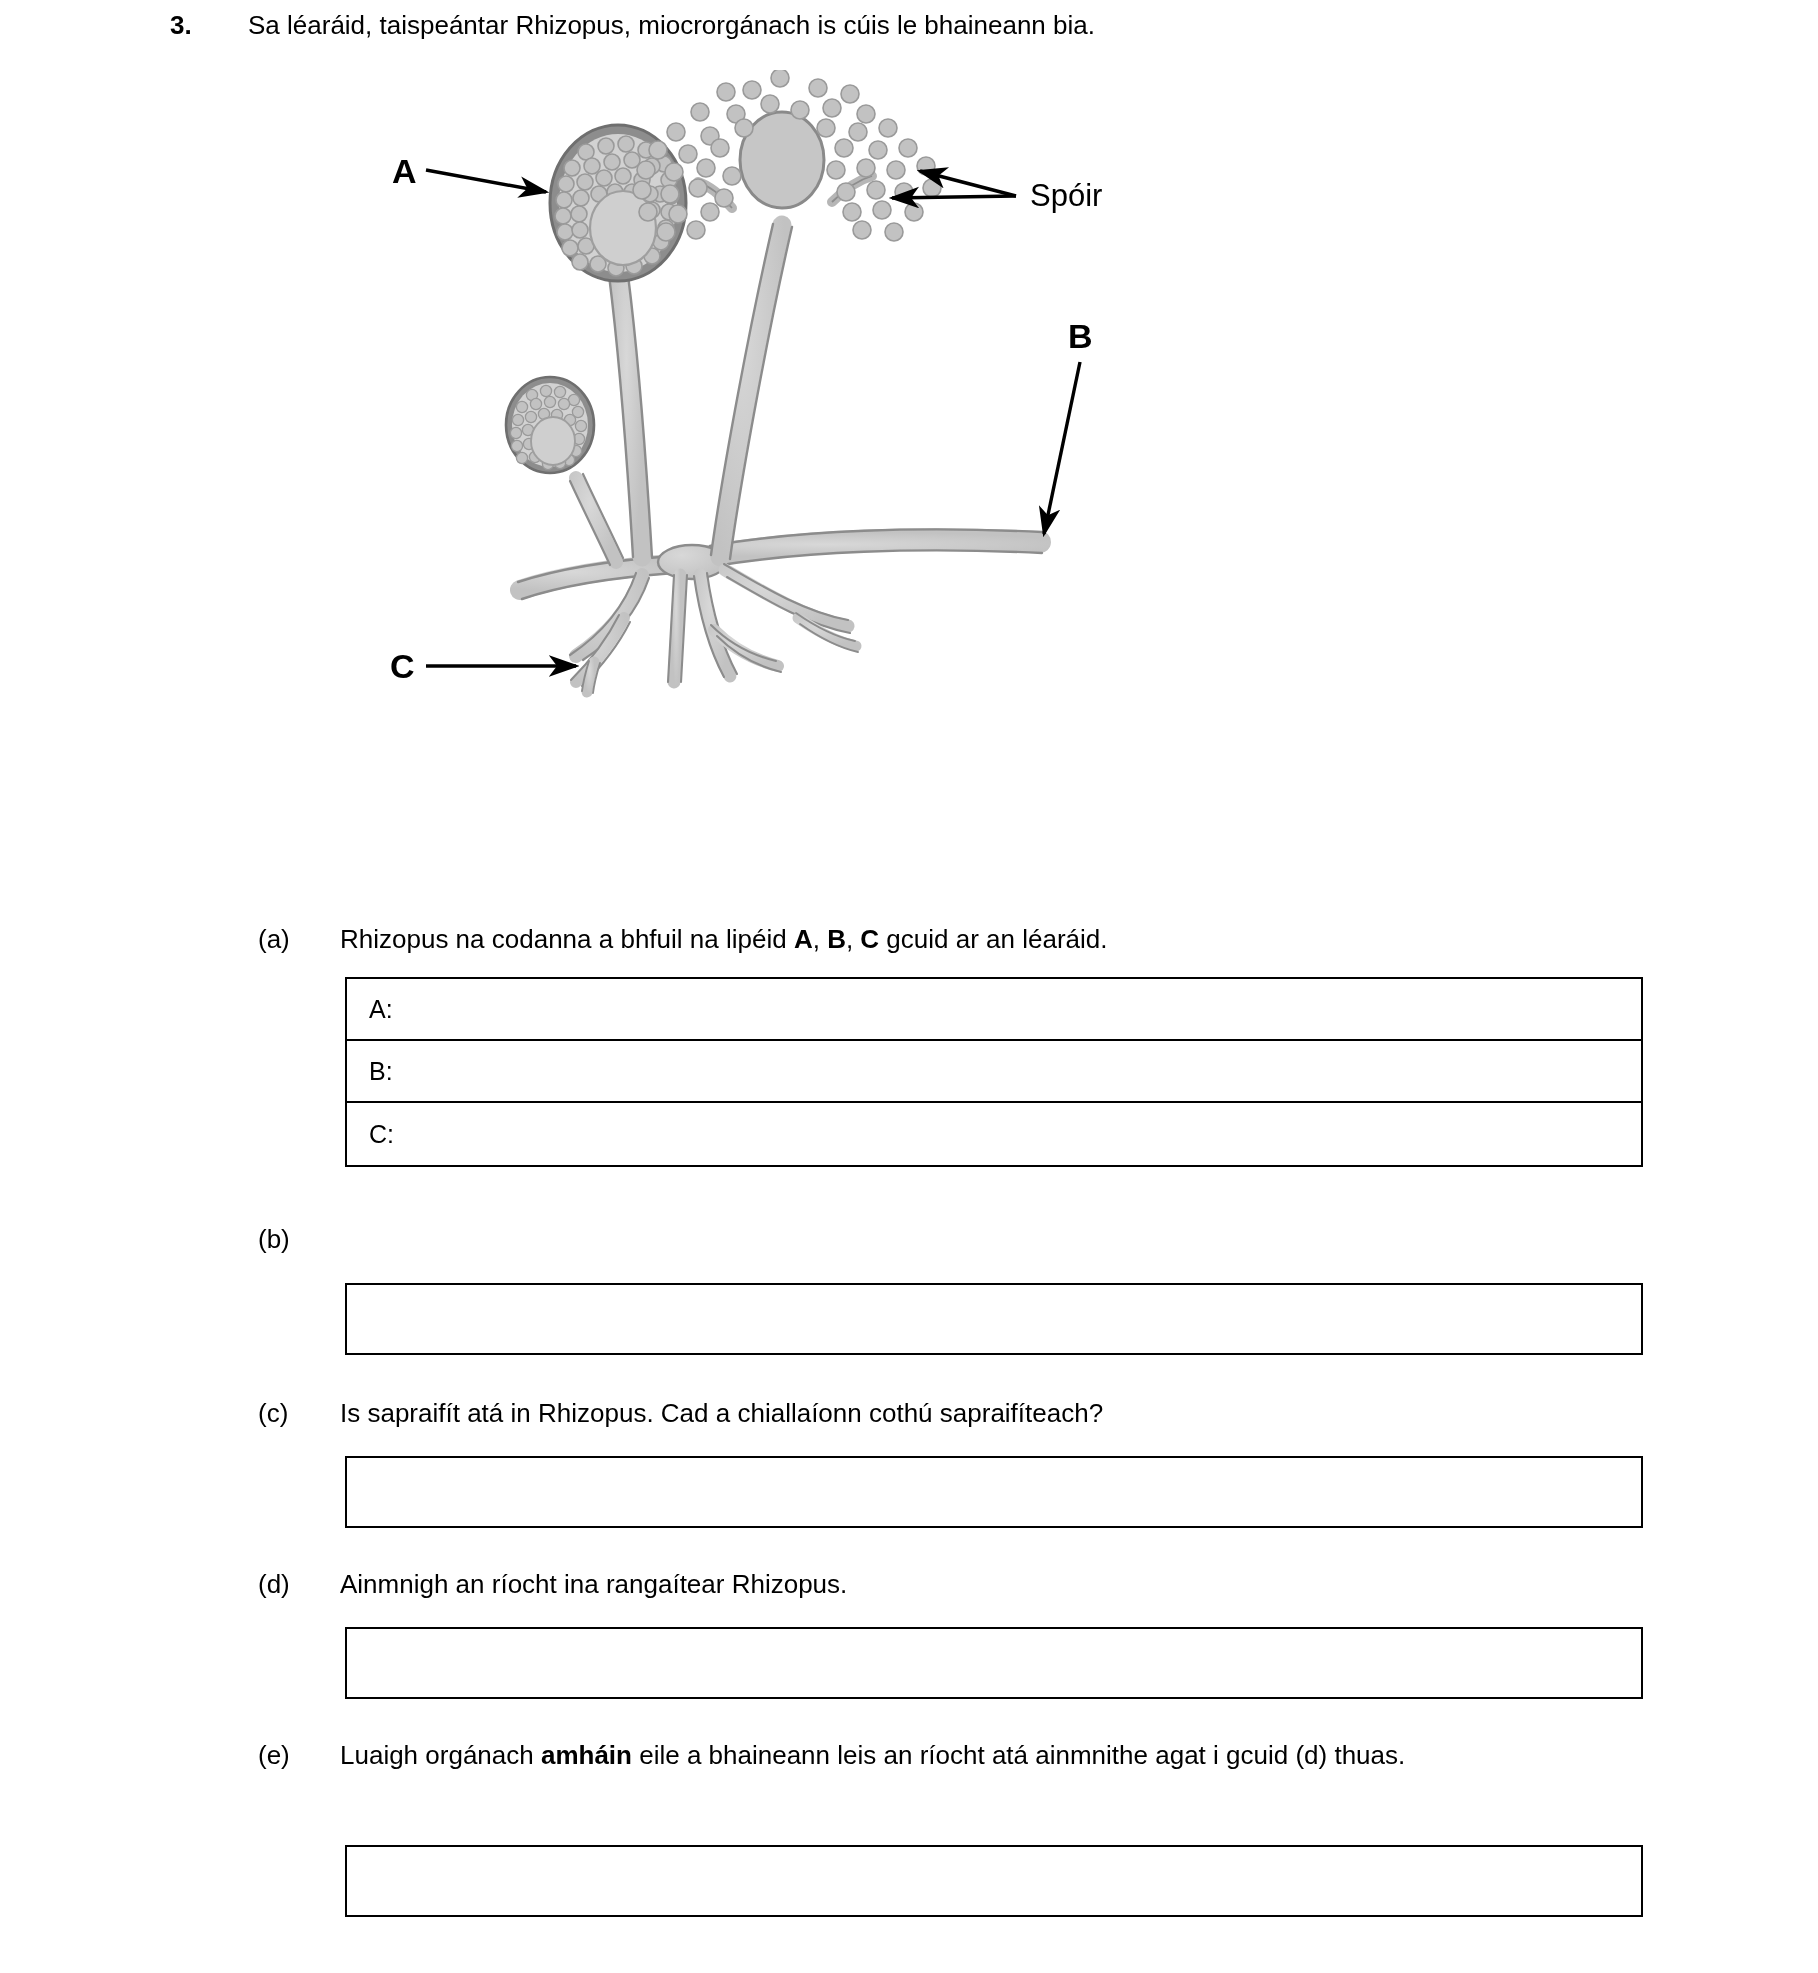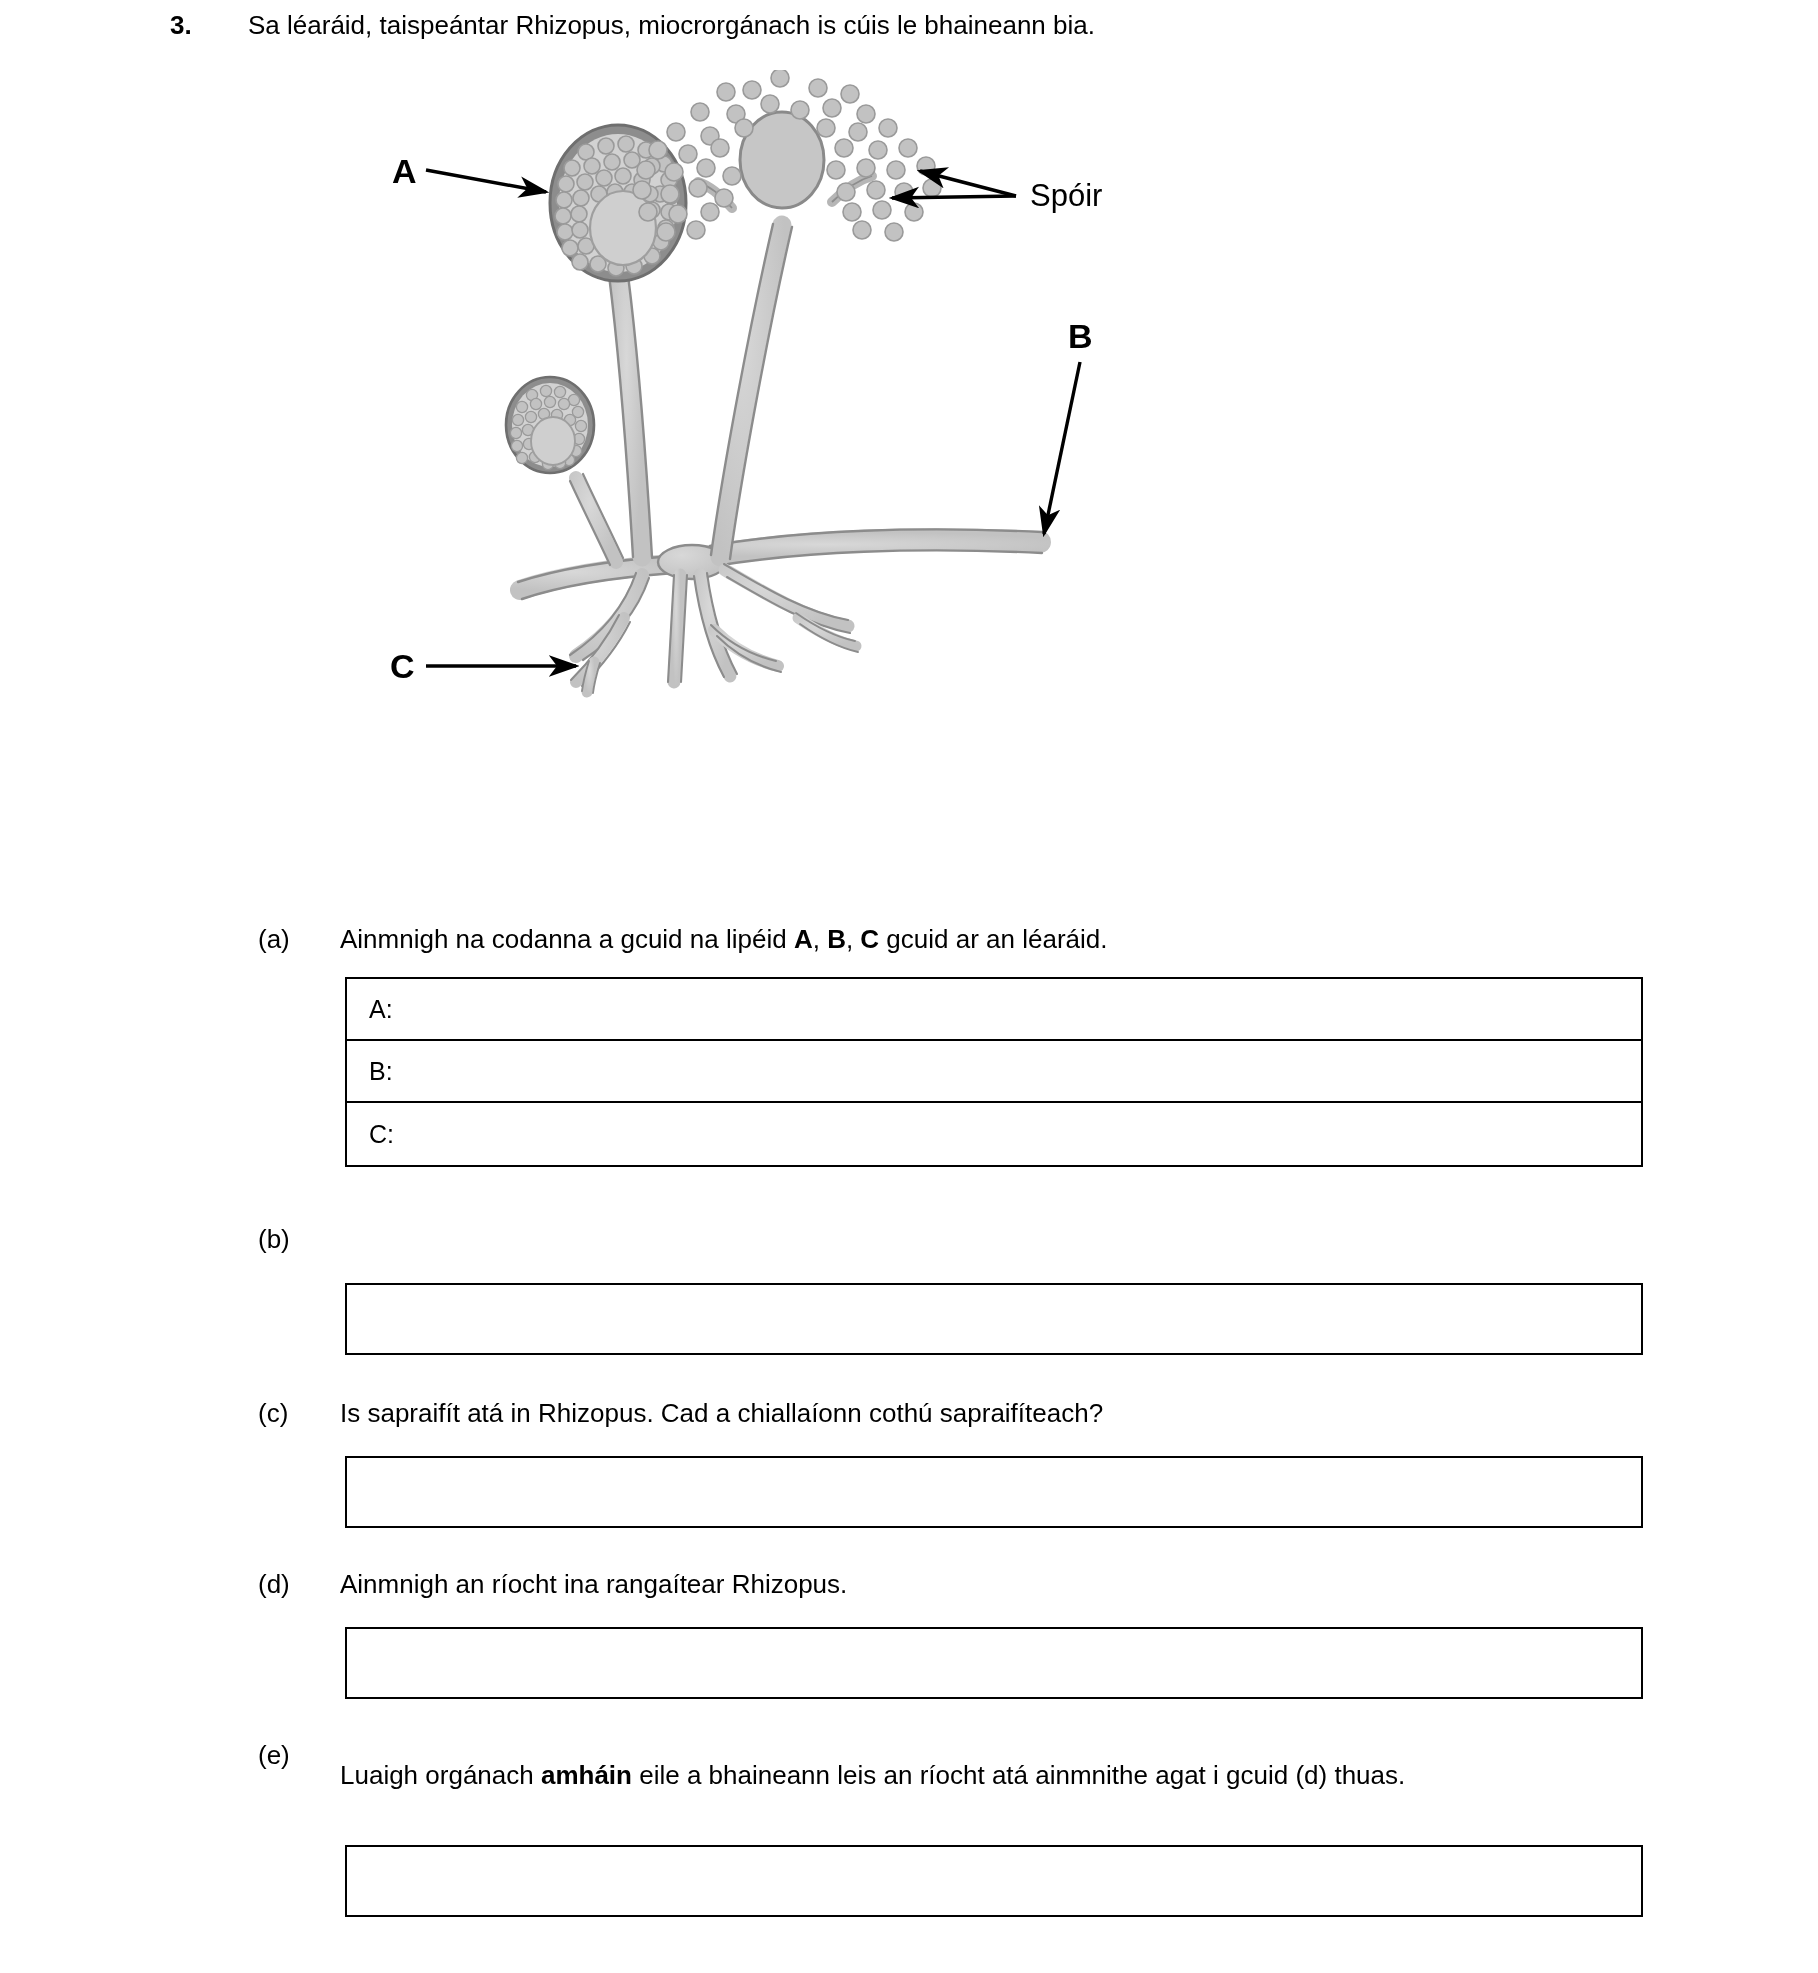--- a/index.html
+++ b/index.html
@@ -338,21 +338,21 @@
 
     <g>
       <text x="10" y="608" font-family="'Liberation Sans', sans-serif" font-size="34" font-weight="bold" fill="#000">C</text>
       <line x1="46" y1="596" x2="196" y2="596" stroke="#000" stroke-width="3.4" marker-end="url(#arrowhead)"></line>
     </g>
   </svg>
 </div>
 
 <div class="part" style="left:258px; top:922px;">
   <div class="part-letter">(a)</div>
-  <div class="part-text"><span>Ainmnigh na codanna a gcuid na lipéid </span><span class="bold">A</span><span>, </span><span class="bold">B</span><span>, </span><span class="bold">C</span><span> gcuid ar an léaráid.</span></div>
+  <div class="part-text"><span>Rhizopus na codanna a bhfuil na lipéid </span><span class="bold">A</span><span>, </span><span class="bold">B</span><span>, </span><span class="bold">C</span><span> gcuid ar an léaráid.</span></div>
 </div>
 
 <div class="answer-table" style="top:977px;">
   <div class="row">
       <span>A:</span>
     </div>
   <div class="row">
       <span>B:</span>
     </div>
   <div class="row">
@@ -372,15 +372,15 @@
 <div class="answer-box" style="top:1456px;"></div>
 
 <div class="part" style="left:258px; top:1567px;">
   <div class="part-letter">(d)</div>
   <div class="part-text"><span>Ainmnigh an ríocht ina rangaítear </span><span class="ital">Rhizopus</span><span>.</span></div>
 </div>
 <div class="answer-box" style="top:1627px;"></div>
 
 <div class="part" style="left:258px; top:1738px; width:1390px;">
   <div class="part-letter">(e)</div>
-  <div class="part-text" style="max-width:1290px;margin-top:20px;"><span>Luaigh orgánach </span><span class="bold">amháin</span><span> eile a bhaineann leis an ríocht atá ainmnithe agat i gcuid (d) thuas.</span></div>
+  <div class="part-text" style="max-width:1290px;"><span>Luaigh orgánach </span><span class="bold">amháin</span><span> eile a bhaineann leis an ríocht atá ainmnithe agat i gcuid (d) thuas.</span></div>
 </div>
 <div class="answer-box" style="top:1845px;"></div>
 
 </body></html>

